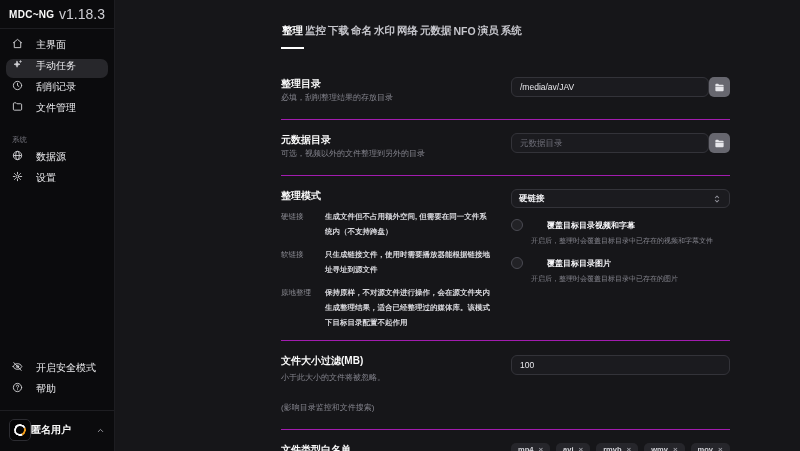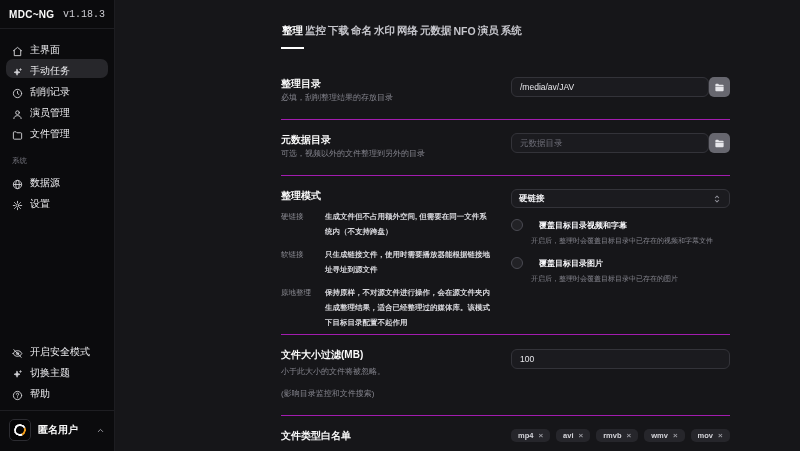--- a/index.html
+++ b/index.html
@@ -15,34 +15,34 @@
     width:115px; min-width:115px; background:#0b0b0d;
     border-right:1px solid #1d1d21;
     display:flex; flex-direction:column; padding:0 6px;
   }
   .sb-header {
     display:flex; justify-content:space-between; align-items:center;
     height:29px; margin:0 -6px; padding:0 9px;
     border-bottom:1px solid #1e1e22;
   }
   .sb-name { font-size:10px; font-weight:700; color:#fafafa; letter-spacing:.3px; }
-  .sb-ver  { font-size:10px; color:#cfcfd5;font-family:Liberation Mono, monospace; }
+  .sb-ver  { font-size:14px; color:#cfcfd5; }
   .sb-nav { margin-top:9px; }
   .sb-item {
-    display:flex; align-items:flex-end; gap:7px;
+    display:flex; align-items:flex-start; gap:13px;
     height:19px; padding:0 6px; border-radius:5px;
     font-size:10px; color:#ededf0; margin-bottom:2px; cursor:pointer;
     white-space:nowrap;
   }
   .sb-item svg { width:11px; height:11px; flex:none; color:#d4d4d8; }
   .sb-item.active { background:#27272b;border-radius:7px; }
   .sb-label { font-size:7.5px; color:#6f6f77; margin:13px 6px 5px; }
   .spacer { flex:1; }
   .sb-divider { border-top:1px solid #1e1e22; margin:7px -6px 0; }
-  .sb-user { display:flex; align-items:center; gap:7px; padding:8px 3px 10px; cursor:pointer; }
+  .sb-user { display:flex; align-items:center; gap:0; padding:8px 3px 10px; cursor:pointer; }
   .avatar {
     width:22px; height:22px; border-radius:5px; background:#050505;
     border:1px solid #2c2c31; display:grid; place-items:center; flex:none;
   }
   .avatar-ring {
     width:12px; height:12px; border-radius:50%;
     border:2.5px solid #ffffff; border-right-color:#f59f1a;
     transform:rotate(20deg);
   }
   .sb-user-name { font-size:10px; font-weight:700; color:#fafafa; }
@@ -84,21 +84,21 @@
   .mode { display:flex; font-size:7.5px; line-height:15px; }
   .mode-name { width:44px; min-width:44px; color:#8d8d95; }
   .mode-desc { color:#d8d8dd; font-weight:600; }
   .select {
     display:flex; align-items:center; justify-content:space-between;
     height:19px; background:#1b1b1f; border:1px solid #333339; border-radius:6px;
     padding:0 7px; font-size:8.5px; font-weight:600; color:#f2f2f5; cursor:pointer;
   }
   .select svg { width:10px; height:10px; color:#8f8f98; flex:none; }
   .toggle { margin-top:11px; }
-  .toggle-top { display:flex; align-items:center; gap:16px; }
+  .toggle-top { display:flex; align-items:center; gap:24px; }
   .toggle-circle {
     width:12px; height:12px; border-radius:50%; flex:none;
     background:#222226; border:1px solid #4a4a52; cursor:pointer;
   }
   .toggle-label { font-size:8px; font-weight:700; color:#f5f5f8; }
   .toggle-desc { font-size:7px; color:#84848d; margin:4px 0 0 20px; line-height:11px; }
   
   .chips { display:flex; flex-wrap:wrap; gap:6px; }
   .chip {
     display:inline-flex; align-items:center; gap:5px;
@@ -133,27 +133,20 @@
       <span>手动任务</span>
     </div>
     <div class="sb-item">
       <svg viewBox="0 0 24 24" fill="none" stroke="currentColor" stroke-width="2" stroke-linecap="round">
           <circle cx="12" cy="12" r="9"></circle>
           <path d="M12 7v5l3 2"></path>
         </svg>
       <span>刮削记录</span>
     </div>
     <div class="sb-item">
-      <svg viewBox="0 0 24 24" fill="none" stroke="currentColor" stroke-width="2" stroke-linecap="round">
-          <circle cx="12" cy="8" r="4"></circle>
-          <path d="M4 21c0-4 3.5-6.5 8-6.5S20 17 20 21"></path>
-        </svg>
-      <span>演员管理</span>
-    </div>
-    <div class="sb-item">
       <svg viewBox="0 0 24 24" fill="none" stroke="currentColor" stroke-width="2" stroke-linejoin="round">
           <path d="M3 6a2 2 0 0 1 2-2h4l2 2h8a2 2 0 0 1 2 2v10a2 2 0 0 1-2 2H5a2 2 0 0 1-2-2z"></path>
         </svg>
       <span>文件管理</span>
     </div>
   </div>
 
   <div class="sb-label">系统</div>
 
   <div class="sb-item">
@@ -174,27 +167,20 @@
 
   <div class="spacer"></div>
 
   <div class="sb-item">
     <svg viewBox="0 0 24 24" fill="none" stroke="currentColor" stroke-width="2" stroke-linecap="round">
         <path d="M2.5 12C4.5 7.8 8 5.8 12 5.8s7.5 2 9.5 6.2c-2 4.2-5.5 6.2-9.5 6.2s-7.5-2-9.5-6.2z"></path>
         <circle cx="12" cy="12" r="2.6"></circle>
         <path d="M4 3.5l16 17"></path>
       </svg>
     <span>开启安全模式</span>
-  </div>
-  <div class="sb-item">
-    <svg viewBox="0 0 24 24" fill="currentColor" stroke="currentColor" stroke-width="1.5" stroke-linecap="round">
-        <path d="M11 5l1.7 4.8L17.5 11.5l-4.8 1.7L11 18l-1.7-4.8L4.5 11.5l4.8-1.7z"></path>
-        <path d="M18.5 3.5v4M16.5 5.5h4" fill="none"></path>
-      </svg>
-    <span>切换主题</span>
   </div>
   <div class="sb-item">
     <svg viewBox="0 0 24 24" fill="none" stroke="currentColor" stroke-width="2" stroke-linecap="round">
         <circle cx="12" cy="12" r="9"></circle>
         <path d="M9.6 9.2a2.5 2.5 0 1 1 3.4 2.4c-.8.35-1 .8-1 1.8"></path>
         <path d="M12 16.8h.01"></path>
       </svg>
     <span>帮助</span>
   </div>
 
@@ -254,21 +240,21 @@
           <input class="tinput" type="text" placeholder="元数据目录" style="">
           <button class="icon-btn">
             <svg viewBox="0 0 24 24" fill="currentColor">
                 <path d="M3 6a2 2 0 0 1 2-2h4l2 2h8a2 2 0 0 1 2 2v2H3zM3 11h18v7a2 2 0 0 1-2 2H5a2 2 0 0 1-2-2z"></path>
               </svg>
           </button>
         </div>
       </div>
     </div>
 
-    <div class="frow" style="padding-bottom:4px;">
+    <div class="frow" style="padding-bottom:10px;">
       <div class="fl">
         <div class="flabel">整理模式</div>
         <div class="modes">
           <div class="mode">
             <span class="mode-name">硬链接</span>
             <span class="mode-desc">生成文件但不占用额外空间, 但需要在同一文件系统内（不支持跨盘）</span>
           </div>
           <div class="mode">
             <span class="mode-name">软链接</span>
             <span class="mode-desc">只生成链接文件，使用时需要播放器能根据链接地址寻址到源文件</span>
@@ -301,21 +287,21 @@
           </div>
           <div class="toggle-desc">开启后，整理时会覆盖目标目录中已存在的图片</div>
         </div>
       </div>
     </div>
 
     <div class="frow">
       <div class="fl">
         <div class="flabel">文件大小过滤(MB)</div>
         <div class="fdesc" style="margin-top:4px;">小于此大小的文件将被忽略。</div>
-        <div class="fdesc" style="margin-top:8px;">(影响目录监控和文件搜索)</div>
+        <div class="fdesc" style="margin-top:16px;">(影响目录监控和文件搜索)</div>
       </div>
       <div class="fr">
         <input class="tinput" type="text" value="100" style="">
       </div>
     </div>
 
     <div class="frow">
       <div class="fl">
         <div class="flabel">文件类型白名单</div>
 

